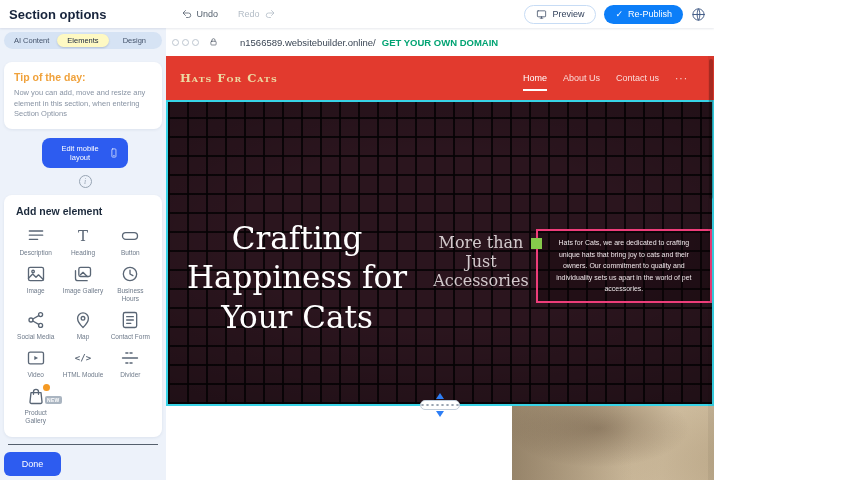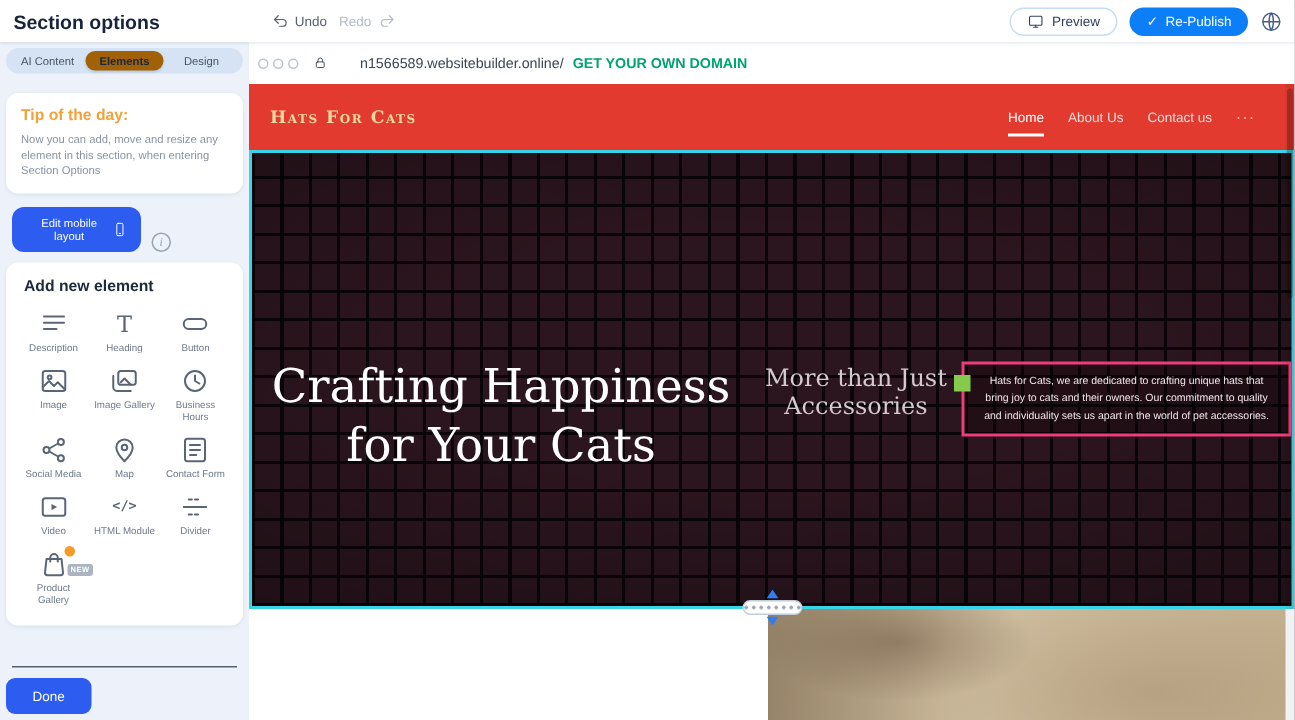--- a/index.html
+++ b/index.html
@@ -1,24 +1,24 @@
 <!DOCTYPE html>
 <html><head>
 <meta charset="utf-8">
 <style>
   html,body{margin:0;padding:0;background:#fff;}
-  #app{position:relative;width:863px;height:480px;overflow:hidden;
+  #app{position:relative;width:714px;height:480px;overflow:hidden;
        font-family:"Liberation Sans",sans-serif;background:#fff;color:#1c2a3c;}
 
   
   .topbar{position:absolute;top:0;left:0;right:0;height:28px;background:#fff;
           display:flex;align-items:center;z-index:10;
           box-shadow:0 1px 2px rgba(20,40,80,.10);}
   .tb-title{font-size:13px;font-weight:bold;color:#16233b;padding-left:9px;}
-  .undo-redo{display:flex;align-items:flex-start;margin-left:72px;gap:4px;}
+  .undo-redo{display:flex;align-items:flex-start;margin-left:72px;gap:16px;}
   .tb-tool{display:flex;align-items:center;gap:4px;background:none;border:none;
            font-family:inherit;font-size:9px;color:#55616e;cursor:pointer;padding:2px;}
   .tb-tool.disabled{color:#b3bcc6;}
   .tb-tool svg{width:12px;height:12px;}
   .tb-right{margin-left:auto;display:flex;align-items:center;gap:8px;padding-right:8px;}
   .btn-preview{display:flex;align-items:center;gap:5px;height:19px;padding:0 11px;
                border-radius:10px;border:1px solid #c7dcf5;background:#fff;
                font-family:inherit;font-size:9px;color:#33425c;cursor:pointer;}
   .btn-preview svg{width:11px;height:11px;}
   .btn-publish{display:flex;align-items:center;gap:5px;height:19px;padding:0 11px;
@@ -29,27 +29,27 @@
 
   svg.line-icon{fill:none;stroke:currentColor;stroke-width:1.6;
                 stroke-linecap:round;stroke-linejoin:round;}
 
   
   .sidebar{position:absolute;top:28px;left:0;width:166px;bottom:0;background:#edf2fa;
            display:flex;flex-direction:column;padding:4px;box-sizing:border-box;}
   .tabs{display:flex;background:#d6e3f4;border-radius:9px;padding:2px;flex:0 0 auto;}
   .tab{flex:1;text-align:center;font-size:7.5px;line-height:13px;color:#44536b;
        border-radius:7px;cursor:pointer;}
-  .tab.active{background:#a16207;color:#18263e;font-weight:bold;
+  .tab.active{background:#fef9c3;color:#18263e;font-weight:normal;
               box-shadow:0 1px 2px rgba(20,40,80,.18);}
   .card{background:#fff;border-radius:8px;box-shadow:0 1px 3px rgba(30,50,90,.08);}
   .tip-card{margin-top:13px;padding:9px 10px;}
   .tip-title{font-size:10.5px;font-weight:bold;color:#f0a23c;}
   .tip-body{font-size:7.5px;color:#8893a3;line-height:1.4;margin-top:5px;}
-  .edit-row{margin-top:9px;display:flex;align-items:flex-end;gap:7px;padding-left:4px;}
+  .edit-row{margin-top:9px;display:flex;align-items:center;gap:7px;padding-left:4px;flex-direction:column;}
   .btn-mobile{width:86px;height:30px;border-radius:8px;border:none;background:#2d5cf0;
               color:#fff;font-family:inherit;font-size:7.5px;display:flex;
               align-items:center;justify-content:space-between;padding:0 9px;cursor:pointer;}
   .btn-mobile svg{width:10px;height:16px;}
   .info-dot{width:13px;height:13px;border-radius:50%;border:1.5px solid #97a4b3;
             color:#97a4b3;font-size:8px;font-family:"Liberation Serif",serif;
             font-style:italic;display:flex;align-items:center;justify-content:center;
             box-sizing:border-box;cursor:pointer;background:#edf2fa;}
   .add-panel{margin-top:7px;padding:10px 8px 12px;}
   .add-title{font-size:10.5px;font-weight:bold;color:#1c2a3c;padding-left:4px;}

